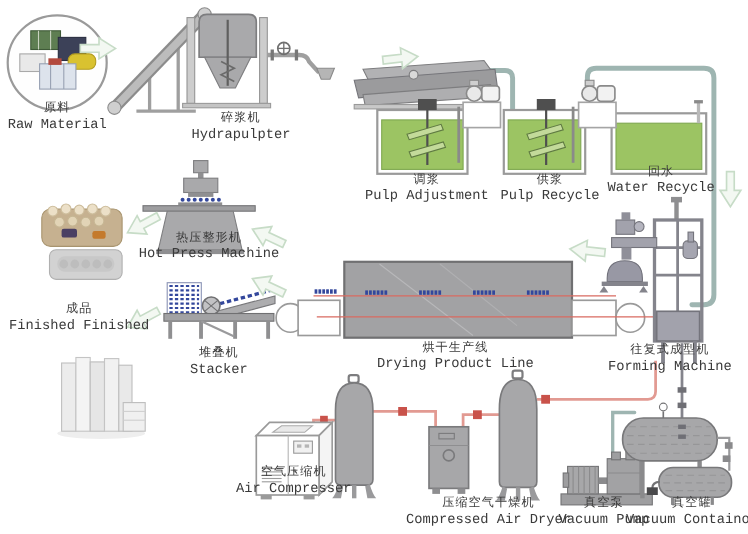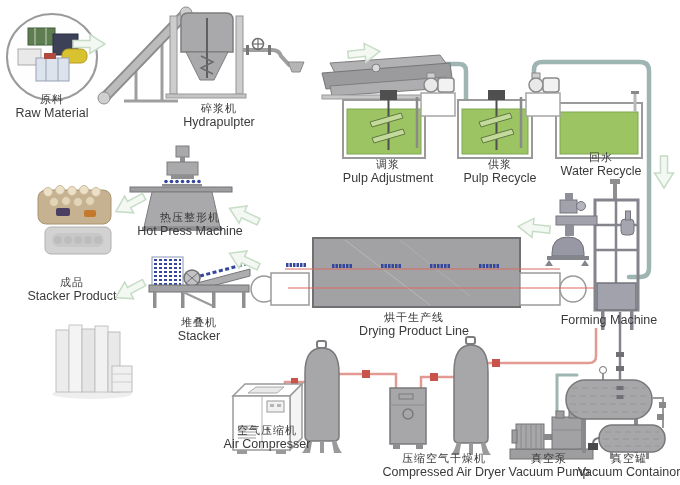--- a/index.html
+++ b/index.html
@@ -1,17 +1,17 @@
 <!DOCTYPE html>
 <html style="--pulp-green: #9cc463; --pipe-teal: #9eb5b1; --pipe-red: #e29a92; --red-accent: #c9524a; --machine-gray: #a9a9ab; --tray-blue: #33479c; --arrow-fill: #f3f8f2; --arrow-stroke: #c7dcc7; --label-color: #3a3a3a;"><head>
 <meta charset="utf-8">
 <style>
   html,body{margin:0;padding:0;background:#fff;}
   .stage{position:relative;width:680px;height:485px;background:#fff;overflow:hidden;
-         font-family:Liberation Sans, sans-serif;}
+         font-family:Liberation Mono, monospace;}
   .stage svg{position:absolute;left:0;top:0;}
   .lbl{position:absolute;transform:translateX(-50%);text-align:center;white-space:nowrap;
        color:var(--label-color,#3a3a3a);}
   .lbl .cn{font-size:11px;line-height:13px;letter-spacing:1px;display:block;}
   .lbl .en{font-size:12.5px;line-height:14px;display:block;}
   .flow-arrow{fill:var(--arrow-fill,#f3f8f2);stroke:var(--arrow-stroke,#c7dcc7);stroke-width:1.5;}
   .pipe-teal{fill:none;stroke:var(--pipe-teal,#9eb5b1);stroke-width:4.5;stroke-linecap:round;}
   .pipe-teal.thin{stroke-width:3;}
   .pipe-red{fill:none;stroke:var(--pipe-red,#e29a92);stroke-width:2.5;}
   .valve-red{fill:var(--red-accent,#c9524a);}
@@ -382,31 +382,32 @@
 <div class="lbl" style="left:601px;top:151px">
   <span class="cn">回水</span>
   <span class="en">Water Recycle</span>
 </div>
 <div class="lbl" style="left:190px;top:211px">
   <span class="cn">热压整形机</span>
   <span class="en">Hot Press Machine</span>
 </div>
 <div class="lbl" style="left:72px;top:276px">
   <span class="cn">成品</span>
-  <span class="en">Stacker Product</span>
+  <span class="en">Finished Finished</span>
 </div>
 <div class="lbl" style="left:199px;top:316px">
   <span class="cn">堆叠机</span>
   <span class="en">Stacker</span>
 </div>
 <div class="lbl" style="left:414px;top:311px">
   <span class="cn">烘干生产线</span>
   <span class="en">Drying Product Line</span>
 </div>
 <div class="lbl" style="left:609px;top:313px">
+  <span class="cn">往复式成型机</span>
   <span class="en">Forming Machine</span>
 </div>
 <div class="lbl" style="left:267px;top:424px">
   <span class="cn">空气压缩机</span>
   <span class="en">Air Compresser</span>
 </div>
 <div class="lbl" style="left:444px;top:452px">
   <span class="cn">压缩空气干燥机</span>
   <span class="en">Compressed Air Dryer</span>
 </div>

